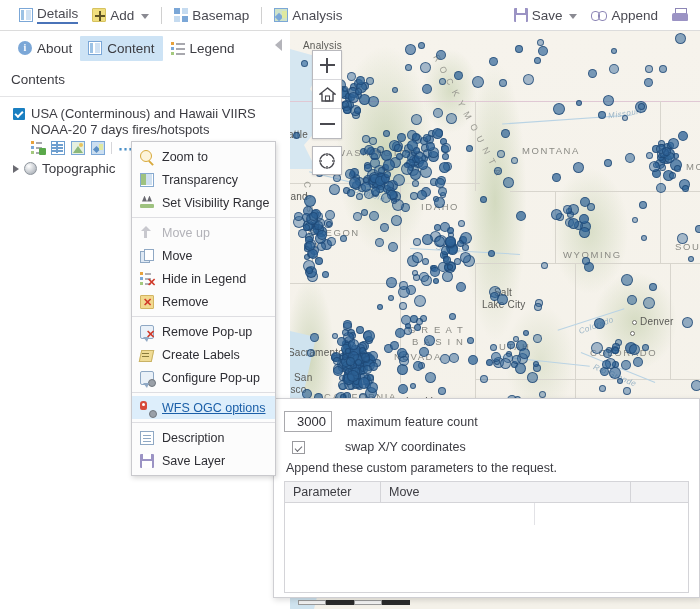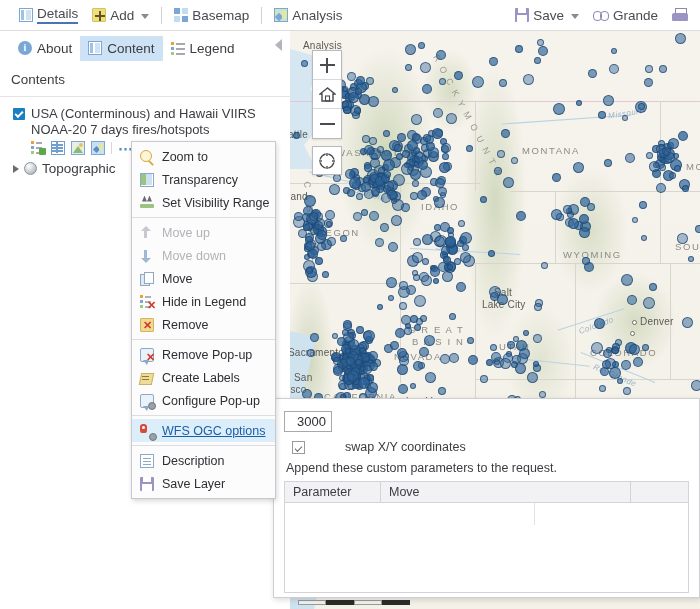--- a/index.html
+++ b/index.html
@@ -555,21 +555,21 @@
       <span>Analysis</span>
     </div>
     <div class="spacer"></div>
     <div class="tb-btn">
       <span class="ico ico-save"></span>
       <span>Save</span>
       <span class="caret"></span>
     </div>
     <div class="tb-btn">
       <span class="ico ico-share"></span>
-      <span>Grande</span>
+      <span>Append</span>
     </div>
     <div class="tb-btn" style="padding-right:12px">
       <span class="ico ico-print"></span>
     </div>
   </div>
 
   <div id="left-panel">
     <div id="tabs">
       <div class="tab">
         <span class="ico ico-about">i</span>
@@ -1388,24 +1388,20 @@
       </div>
       <div class="mi">
         <span class="mico mi-visr"></span>
         <span class="mi-label">Set Visibility Range</span>
       </div>
       <div class="mi-div"></div>
       <div class="mi disabled">
         <span class="mico mi-up"></span>
         <span class="mi-label">Move up</span>
       </div>
-      <div class="mi disabled">
-        <span class="mico mi-down"></span>
-        <span class="mi-label">Move down</span>
-      </div>
       <div class="mi">
         <span class="mico mi-copy"></span>
         <span class="mi-label">Move</span>
       </div>
       <div class="mi">
         <span class="mico mi-hidelegend">
           <i></i>
           <i></i>
           <i></i>
           <b></b>
@@ -1452,20 +1448,21 @@
       </div>
       <div class="mi">
         <span class="mico mi-savelayer"></span>
         <span class="mi-label">Save Layer</span>
       </div>
     </div>
 
   <div id="wfs-panel">
     <div class="wfs-row1">
       <input id="maxfeat-input" type="text" value="3000" style="">
+      <span class="wfs-lbl">maximum feature count</span>
     </div>
     <div class="wfs-row2">
       <span class="wfs-check"></span>
       <span class="wfs-lbl" style="margin-left:40px">swap X/Y coordinates</span>
     </div>
     <div class="wfs-note">Append these custom parameters to the request.</div>
     <div id="param-table">
       <div class="pt-head">
         <div class="pt-th c1">Parameter</div>
         <div class="pt-th c2">Move</div>

